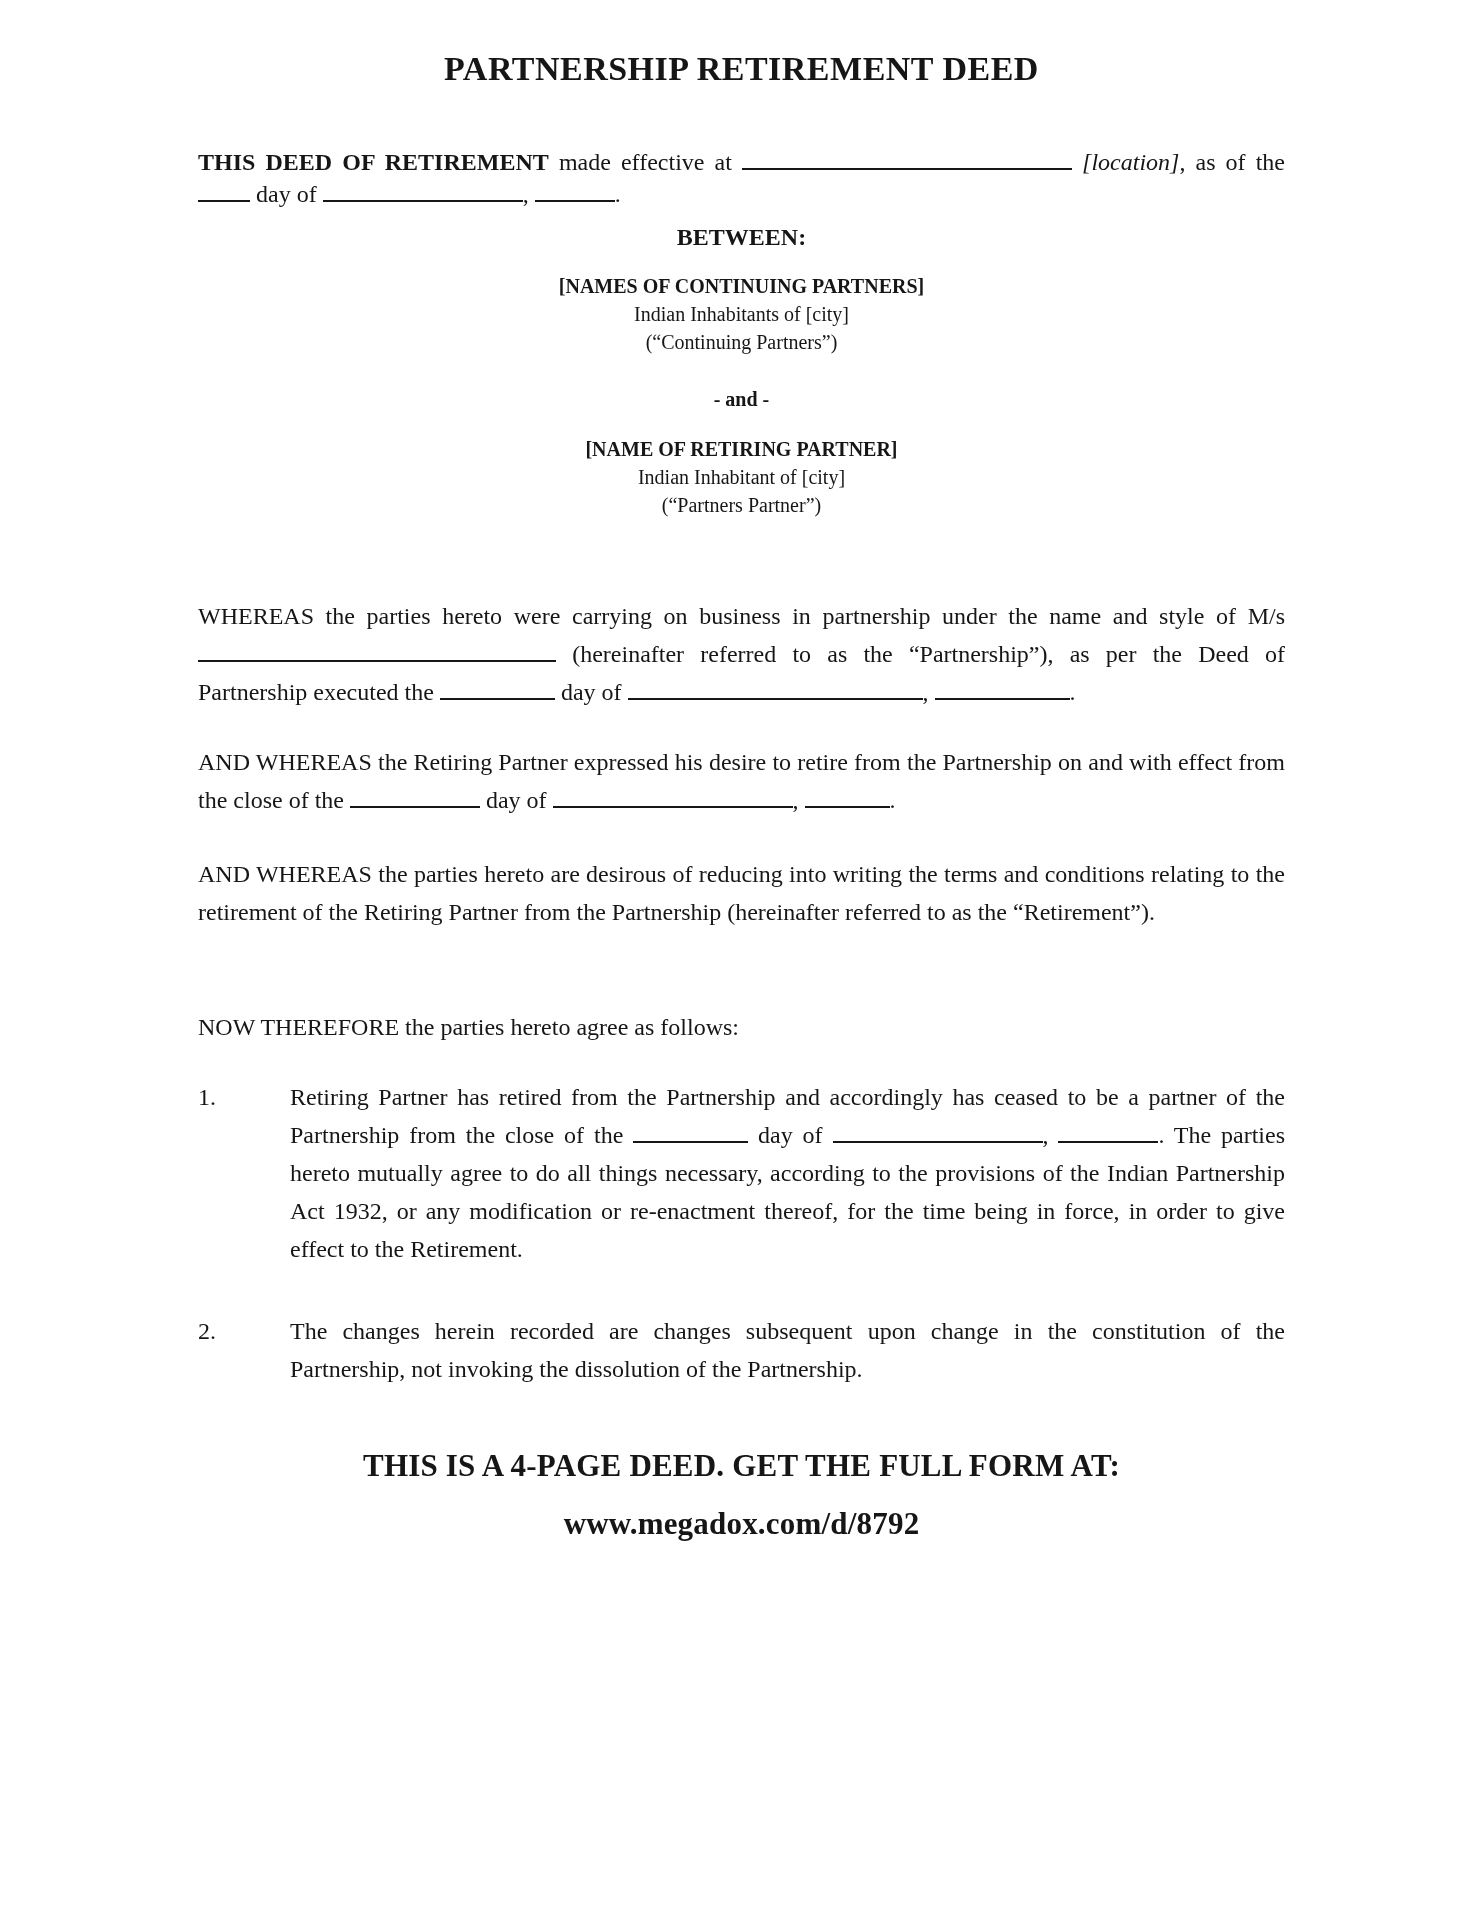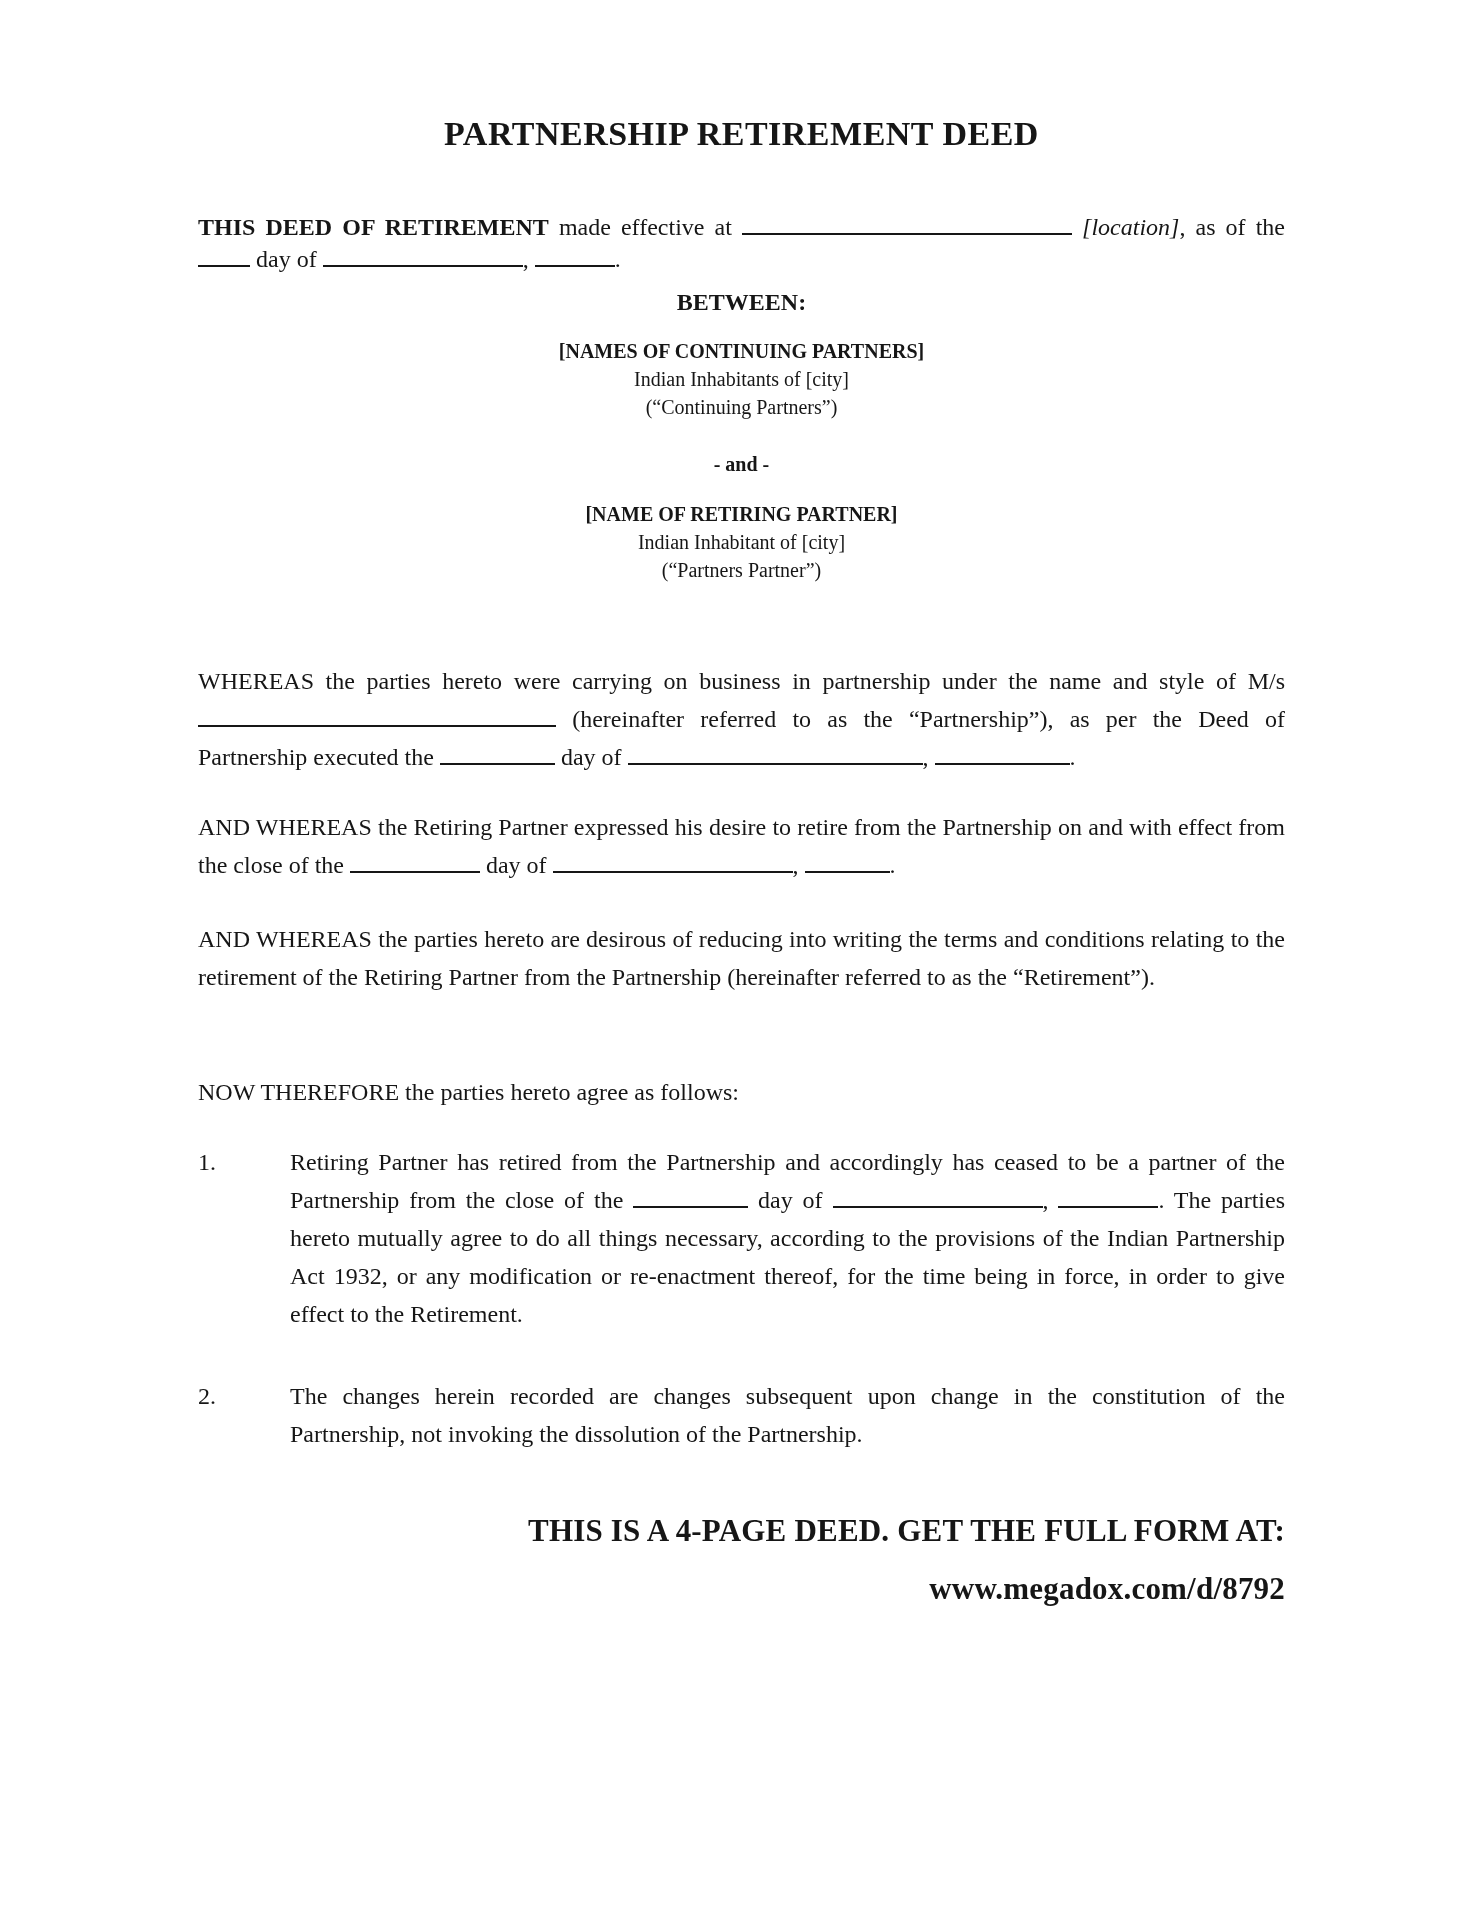--- a/index.html
+++ b/index.html
@@ -11,21 +11,21 @@
     width: 1483px;
     height: 1920px;
     overflow: hidden;
     color: #161616;
     font-family: "Liberation Serif", "DejaVu Serif", serif;
     -webkit-font-smoothing: antialiased;
   }
   .page {
     width: 1483px;
     height: 1597px;
-    padding: 113px 198px 0 198px;
+    padding: 48px 198px 0 198px;
     box-sizing: border-box;
     background: #ffffff;
   }
   .title {
     font-size: 34px;
     line-height: 42px;
     font-weight: bold;
     text-align: center;
     letter-spacing: 0.5px;
     margin: 0 0 56px 0;
@@ -63,21 +63,21 @@
     position: absolute;
     left: 0;
     top: 0;
   }
   .clause-1 { margin-bottom: 44px; }
   .clause-2 { margin-bottom: 60px; }
   .footer-line {
     font-size: 31px;
     line-height: 36px;
     font-weight: bold;
-    text-align: right;
+    text-align: center;
     margin: 0 0 22px 0;
     letter-spacing: 0.2px;
   }
   .b { font-weight: bold; }
   .i { font-style: italic; }
   .blank {
     display: inline-block;
     height: 0.92em;
     border-bottom: 2px solid #161616;
     vertical-align: baseline;

